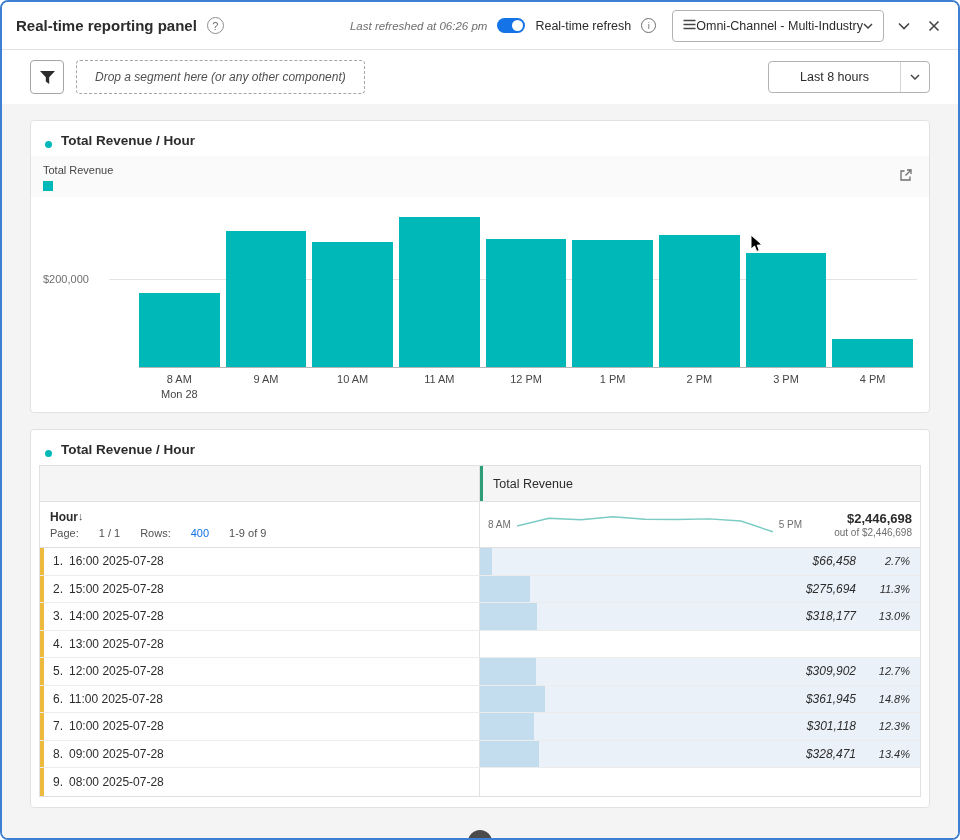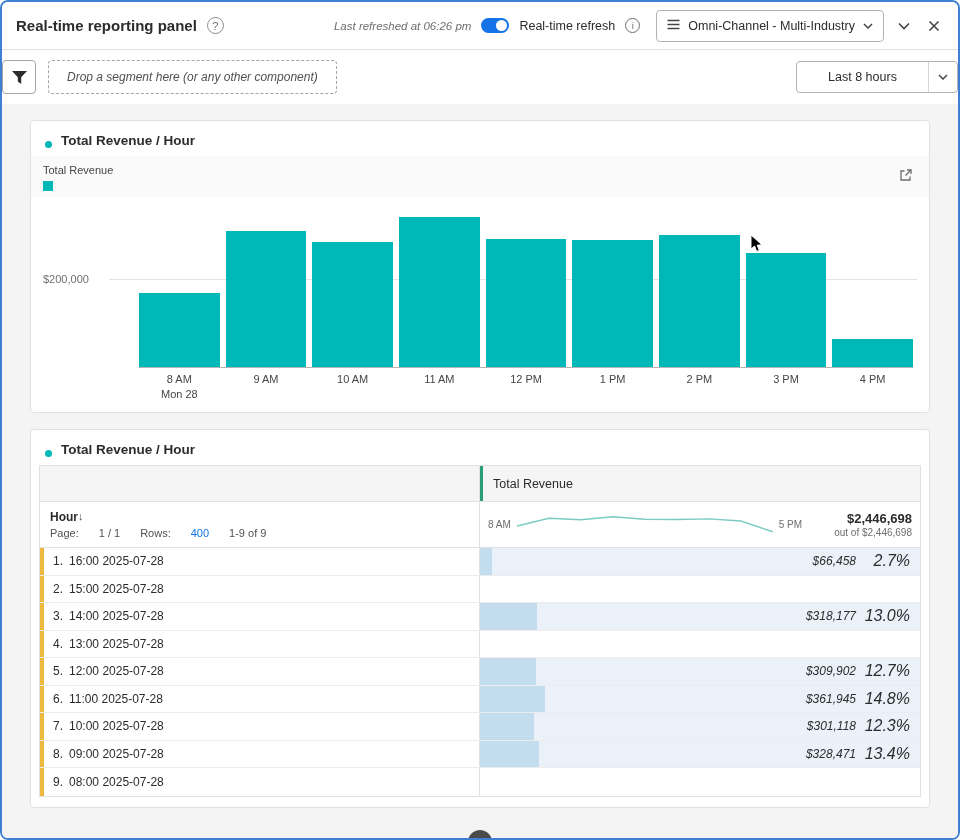--- a/index.html
+++ b/index.html
@@ -9,25 +9,25 @@
   
   .topbar { height: 48px; min-height: 48px; display: flex; align-items: center; padding: 0 14px; border-bottom: 1px solid #e1e1e1; background: #fff; }
   .title { font-size: 15px; font-weight: bold; }
   .help { width: 17px; height: 17px; border: 1px solid #8e8e8e; border-radius: 50%; color: #6e6e6e; font-size: 11px; display: flex; align-items: center; justify-content: center; margin-left: 10px; cursor: default; }
   .topbar-right { margin-left: auto; display: flex; align-items: center; gap: 10px; }
   .refreshed { font-style: italic; font-size: 11.5px; color: #6e6e6e; }
   .toggle { width: 28px; height: 15px; border-radius: 8px; background: var(--blue); position: relative; }
   .toggle::after { content: ""; position: absolute; right: 2px; top: 2px; width: 11px; height: 11px; border-radius: 50%; background: #fff; }
   .toggle-label { font-size: 12.5px; }
   .info { width: 15px; height: 15px; border: 1px solid #6e6e6e; border-radius: 50%; font-size: 9.5px; color: #6e6e6e; display: flex; align-items: center; justify-content: center; }
-  .dataset { display: flex; align-items: center; gap: 8px; border: 1px solid #b3b3b3; border-radius: 4px; height: 32px; padding: 0 10px; font-size: 12.5px; background: #fff; margin-left: 6px; }
+  .dataset { display: flex; align-items: center; border: 1px solid #b3b3b3; border-radius: 4px; height: 32px; padding: 0 10px; font-size: 12.5px; background: #fff; margin-left: 6px; }
   .iconbtn { background: none; border: none; display: flex; align-items: center; justify-content: center; padding: 4px; }
 
   
-  .filterbar { display: flex; align-items: center; padding: 10px 0; gap: 12px; background: #fff; }
+  .filterbar { display: flex; align-items: center; padding: 10px 28px; gap: 12px; background: #fff; }
   .filterbtn { width: 34px; height: 34px; border: 1px solid #a5a5a5; border-radius: 4px; background: #fff; display: flex; align-items: center; justify-content: center; }
   .dropzone { border: 1px dashed #a5a5a5; border-radius: 4px; padding: 9px 18px; font-size: 12px; font-style: italic; color: #505050; background: #fff; }
   .timerange { margin-left: auto; display: flex; align-items: center; border: 1px solid #b3b3b3; border-radius: 4px; height: 32px; width: 162px; background: #fff; }
   .timerange-label { flex: 1; padding: 0 10px; font-size: 12.5px; text-align: center; }
   .timerange-div { width: 1px; align-self: stretch; background: #d5d5d5; }
   .timerange-chev { width: 28px; display: flex; align-items: center; justify-content: center; }
 
   
   .content { flex: 1; background: #f4f4f4; padding-top: 16px; overflow: hidden; }
   .card { background: #fff; border: 1px solid #e1e1e1; border-radius: 4px; margin: 0 28px 16px; }
@@ -65,21 +65,21 @@
   .spark { flex: 1; height: 26px; min-width: 0; }
   .totals { text-align: right; min-width: 104px; }
   .total { font-weight: bold; font-size: 13px; }
   .total-sub { font-size: 10px; color: #6e6e6e; margin-top: 1px; }
   .trow { display: flex; height: 27.5px; border-bottom: 1px solid #ececec; }
   .trow:last-child { border-bottom: none; }
   .td-dim { width: 50%; border-left: 4px solid var(--yellow); border-right: 1px solid #e1e1e1; display: flex; align-items: center; gap: 6px; padding-left: 9px; font-size: 12px; background: #fff; }
   .td-val { width: 50%; position: relative; background: var(--cellbg); display: flex; align-items: center; justify-content: flex-end; padding-right: 10px; font-style: italic; }
   .vbar { position: absolute; left: 0; top: 0; bottom: 0; background: var(--barblue); }
   .val { font-size: 12px; z-index: 1; }
-  .pct { font-size: 16px; z-index: 1; width: 54px; text-align: right; }
+  .pct { font-size: 11px; z-index: 1; width: 54px; text-align: right; }
 
   
   .addrow { display: flex; justify-content: center; padding: 6px 0 14px; background: #f4f4f4; }
   .addbtn { width: 24px; height: 24px; border-radius: 50%; background: #4b4b4b; color: #fff; font-size: 15px; display: flex; align-items: center; justify-content: center; border: none; line-height: 1; }
 
   .cursor { position: absolute; left: 748px; top: 232px; z-index: 50; pointer-events: none; }
 </style>
 </head>
 <body>
 
@@ -250,20 +250,25 @@
                 <div class="vbar" style="width:2.7%"></div>
                 <span class="val">$66,458</span>
                 <span class="pct">2.7%</span>
               </div>
             </div>
             <div class="trow">
               <div class="td-dim">
                 <span>2.</span>
                 <span>15:00 2025-07-28</span>
               </div>
+              <div class="td-val">
+                <div class="vbar" style="width:11.3%"></div>
+                <span class="val">$275,694</span>
+                <span class="pct">11.3%</span>
+              </div>
             </div>
             <div class="trow">
               <div class="td-dim">
                 <span>3.</span>
                 <span>14:00 2025-07-28</span>
               </div>
               <div class="td-val">
                 <div class="vbar" style="width:13%"></div>
                 <span class="val">$318,177</span>
                 <span class="pct">13.0%</span>

